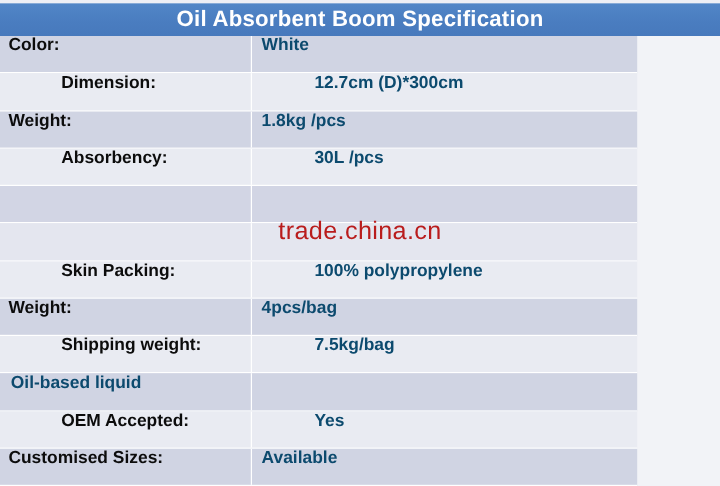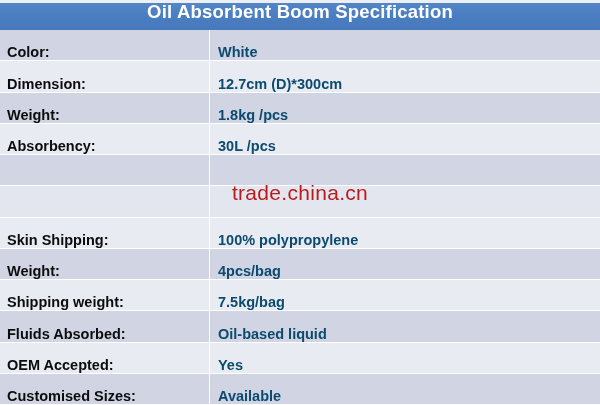--- a/index.html
+++ b/index.html
@@ -25,20 +25,21 @@
   
   .table-header {
     position: absolute;
     left: 0;
     top: 3px;
     width: 600px;
     height: 27px;
     background: #4c81c3;
     background-image: linear-gradient(to bottom, #5186c7 0%, #4a7dc0 55%, #4779bc 100%);
     display: flex;
+    align-items: center;
     justify-content: center;
     box-sizing: border-box;
   }
   .table-header-title {
     color: #ffffff;
     font-size: 18.5px;
     font-weight: bold;
     letter-spacing: 0.2px;
     line-height: 1;
     white-space: nowrap;
@@ -56,29 +57,29 @@
   .rows-area {
     position: absolute;
     left: 0;
     top: 30px;
     width: 600px;
     height: 375px;
   }
 
   .spec-row {
     position: relative;
-    width: 600px;
+    width: 531px;
     height: 31.25px;
     display: flex;
-    align-items: flex-end;
+    align-items: flex-start;
     box-sizing: border-box;
     border-bottom: 1px solid #ffffff;
   }
   .spec-row.dark  { background: #d0d4e3; }
-  .spec-row.light { background: #e9ebf2; }
+  .spec-row.light { background: #e9ebf2; padding-left: 44px; }
 
   .spec-row.empty-dark  { background: #d2d5e4; }
   .spec-row.empty-light { background: #e4e6ef; }
 
   .cell-label {
     width: 209px;
     padding-left: 7px;
     box-sizing: border-box;
     font-size: 14.5px;
     font-weight: bold;
@@ -161,36 +162,35 @@
         <div class="cell-label"></div>
         <div class="cell-divider"></div>
         <div class="cell-value"></div>
       </div>
       <div class="spec-row empty-light">
         <div class="cell-label"></div>
         <div class="cell-divider"></div>
         <div class="cell-value"></div>
       </div>
       <div class="spec-row light">
-        <div class="cell-label">Skin Shipping:</div>
+        <div class="cell-label">Skin Packing:</div>
         <div class="cell-divider"></div>
         <div class="cell-value">100% polypropylene</div>
       </div>
       <div class="spec-row dark">
         <div class="cell-label">Weight:</div>
         <div class="cell-divider"></div>
         <div class="cell-value">4pcs/bag</div>
       </div>
       <div class="spec-row light">
         <div class="cell-label">Shipping weight:</div>
         <div class="cell-divider"></div>
         <div class="cell-value">7.5kg/bag</div>
       </div>
       <div class="spec-row dark">
-        <div class="cell-label">Fluids Absorbed:</div>
         <div class="cell-divider"></div>
         <div class="cell-value">Oil-based liquid</div>
       </div>
       <div class="spec-row light">
         <div class="cell-label">OEM Accepted:</div>
         <div class="cell-divider"></div>
         <div class="cell-value">Yes</div>
       </div>
       <div class="spec-row dark">
         <div class="cell-label">Customised Sizes:</div>

